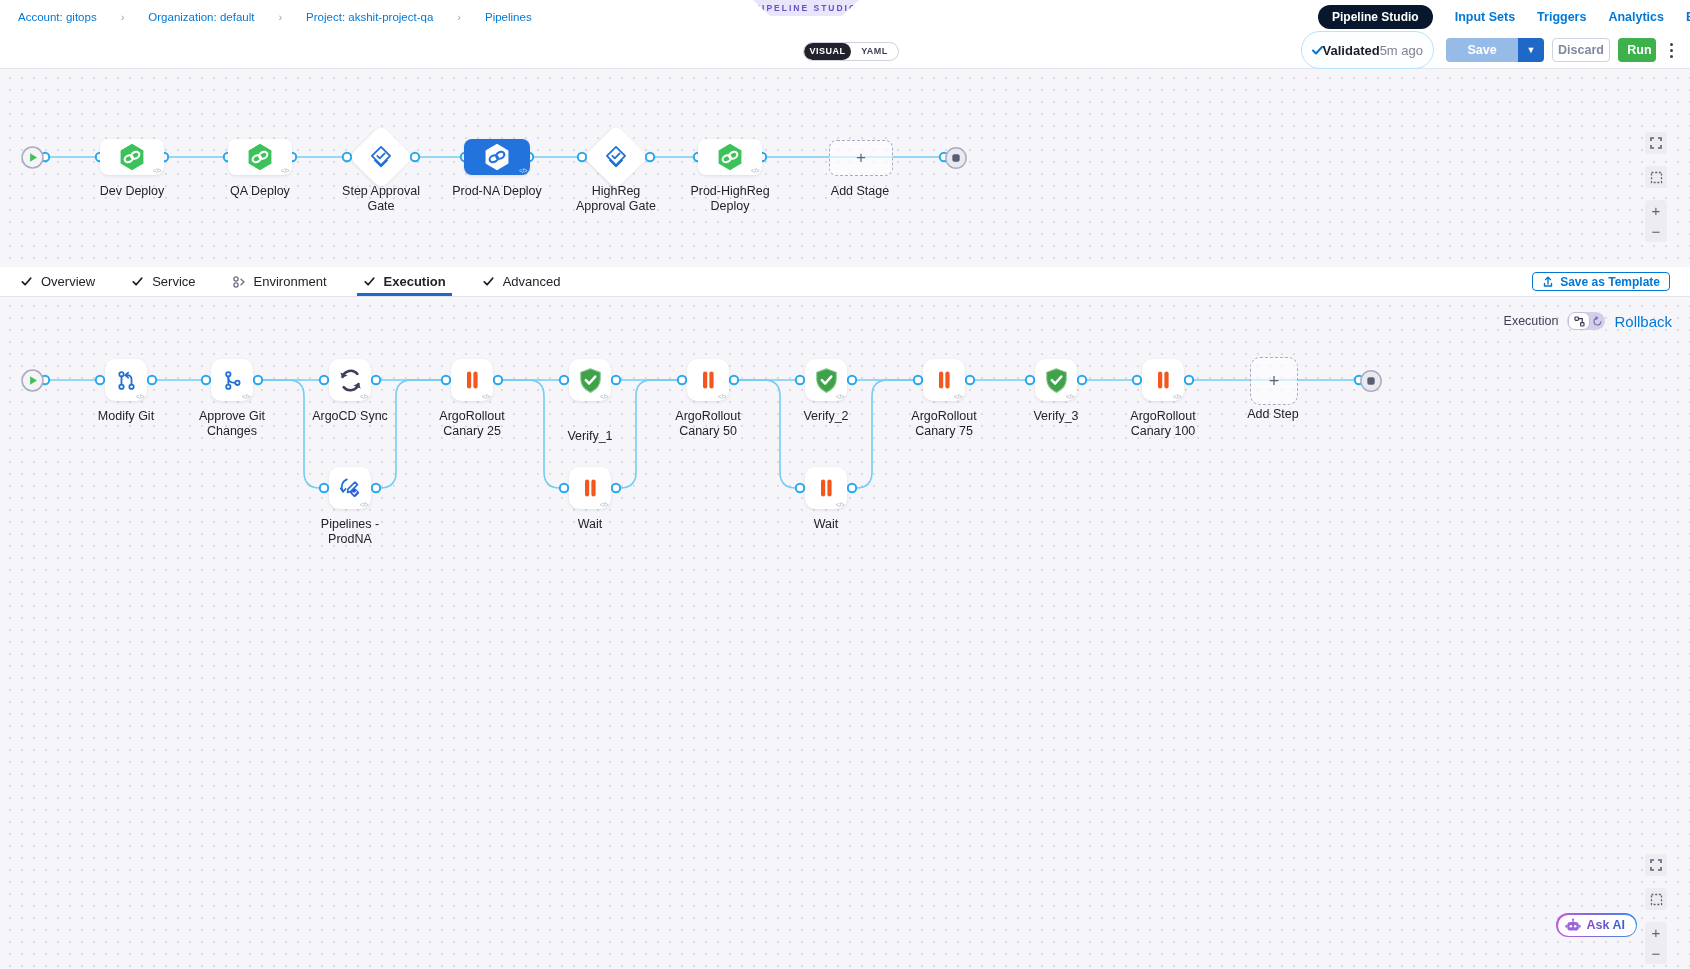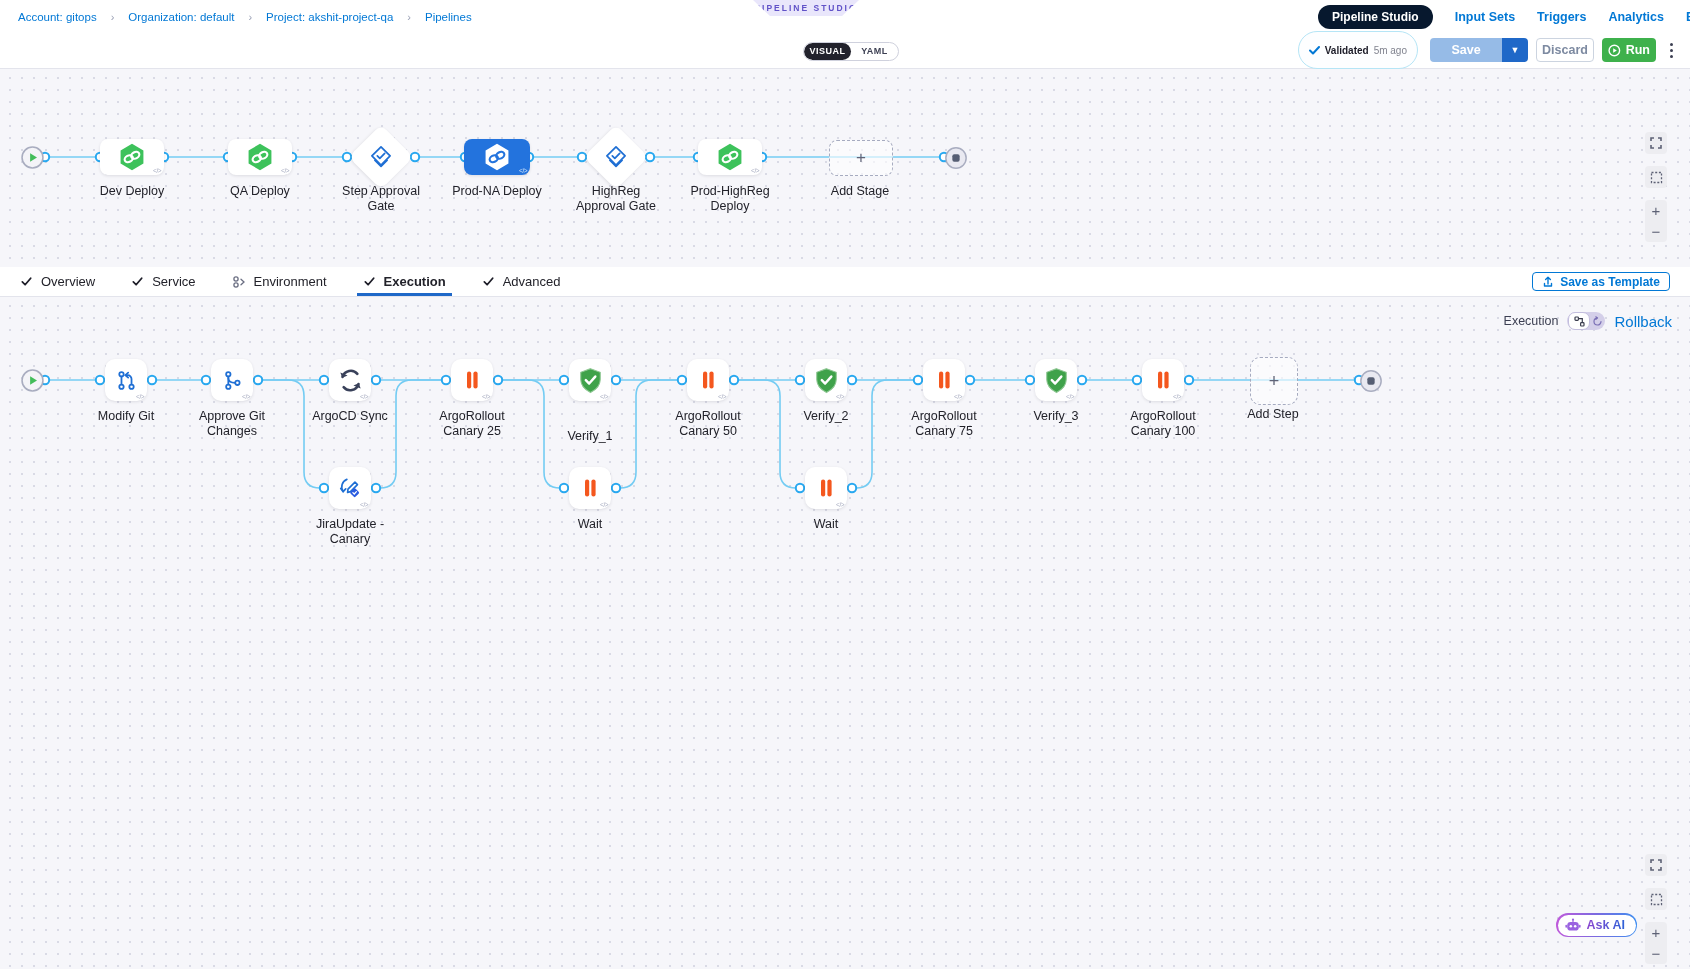--- a/index.html
+++ b/index.html
@@ -4,50 +4,50 @@
 <style>
   html,body{margin:0;padding:0}
   body{width:1690px;height:969px;overflow:hidden;position:relative;background:#fff;
        font-family:"Liberation Sans",sans-serif;color:#1c1c28;-webkit-font-smoothing:antialiased}
   .abs{position:absolute}
   .dotgrid{background-color:#f6f6fa;
     background-image:radial-gradient(circle,#d9dae5 1px,transparent 1.3px);
     background-size:12px 12px;background-position:4px 4px}
   
   #topnav{left:0;top:0;width:1690px;height:33px;background:#fff;border-bottom:1px solid #e7e8ee;z-index:30}
-  #breadcrumb{left:18px;top:0;height:33px;display:flex;align-items:center;gap:14px;font-size:11.5px}
+  #breadcrumb{left:18px;top:0;height:33px;display:flex;align-items:center;gap:24px;font-size:11.5px}
   #breadcrumb a{color:#0278d5;text-decoration:none;cursor:pointer}
   #breadcrumb .sep{color:#9aa0b5;font-size:11px}
   #studio-badge{left:753px;top:0;width:106px;height:16px;background:#e9e6fb;color:#6152c8;
      font-size:8.5px;font-weight:bold;letter-spacing:2px;text-align:center;line-height:16px;
      clip-path:polygon(0 0,100% 0,84% 100%,16% 100%)}
   #topnav-links{left:1318px;top:0;height:33px;display:flex;align-items:center;gap:22px;white-space:nowrap}
   .navlink{color:#0278d5;font-size:12.5px;font-weight:bold;cursor:pointer}
   .navpill{background:#07182e;color:#fff;font-size:12px;font-weight:bold;border-radius:999px;
      padding:5px 14px;cursor:pointer}
   
   #titlebar{left:0;top:33px;width:1690px;height:35px;background:#fff;border-bottom:1px solid #e3e4ec;z-index:30}
   #title-left{left:18px;top:0;height:35px;display:flex;align-items:center;gap:10px}
   #page-title{font-size:16px;font-weight:bold;color:#121216;letter-spacing:.1px}
   #view-toggle{left:803px;top:9px;width:94px;height:17px;border:1px solid #cfd1dd;border-radius:999px;
      display:flex;overflow:hidden;background:#fff;cursor:pointer}
   .vt-seg{flex:1;font-size:9px;font-weight:bold;text-align:center;line-height:17px;color:#3c3f52;letter-spacing:.5px}
   .vt-seg.sel{background:#22222c;color:#fff;border-radius:999px}
   #title-actions{right:12px;top:5px;height:24px;display:flex;align-items:center;gap:8px}
   #validated-chip{height:20px;border:1px solid #b5e5f6;border-radius:999px;background:#fdfeff;
-     display:flex;align-items:center;gap:5px;padding:8px 10px;font-size:10px;margin-right:4px}
+     display:flex;align-items:center;padding:8px 10px;font-size:13px;margin-right:4px}
   #validated-chip b{color:#1c1c28}
   #validated-chip .time{color:#80838f}
   .btn{height:24px;border-radius:4px;font-size:12.5px;font-weight:bold;display:flex;
        align-items:center;justify-content:center;cursor:pointer;border:none}
   #save-btn{width:72px;background:#96bbe7;color:#fff;border-radius:4px 0 0 4px}
   #save-caret{width:26px;height:24px;background:#1f68c8;color:#fff;border-radius:0 4px 4px 0;
       display:flex;align-items:center;justify-content:center;font-size:9px;cursor:pointer}
   #discard-btn{width:58px;background:#fff;border:1px solid #ccd4e0;color:#7d8aa1}
-  #run-btn{width:54px;background:#3eb14c;color:#fff;gap:5px}
+  #run-btn{width:38px;background:#3eb14c;color:#fff;gap:5px}
   #kebab{width:14px;height:24px;display:flex;flex-direction:column;align-items:center;justify-content:center;gap:3px;cursor:pointer}
   #kebab i{width:3px;height:3px;border-radius:50%;background:#3c3f52}
   
   #stage-canvas{left:0;top:68px;width:1690px;height:199px;z-index:1}
   #exec-canvas{left:0;top:296px;width:1690px;height:673px;z-index:1}
   svg.wires{position:absolute;left:0;top:0;pointer-events:none}
   .node-box{position:absolute;background:#fff;border-radius:8px;box-shadow:0 1px 3px rgba(40,41,61,.12);
      display:flex;align-items:center;justify-content:center;cursor:pointer}
   .node-box.sel{background:#2373dd}
   .diamond{position:absolute;background:#fff;border-radius:8px;box-shadow:0 1px 3px rgba(40,41,61,.12);
@@ -529,21 +529,21 @@
      <path d="M9.5 4.2 A7.8 7.8 0 0 0 5.9 15.8"></path>
             <path d="M3.6 12.9 L5.9 16 L8.4 13.3"></path>
      <path d="M10.6 13.6 L17.3 6.9 L19.7 9.3 L13 16 L10.2 16.8 Z" stroke-linejoin="round"></path>
           </g>
      <rect x="13.6" y="13.6" width="6.8" height="6.8" rx="1.4" transform="rotate(45 17 17)" fill="#2a5be0"></rect>
      <path d="M15.3 17 l1.3 1.3 2.1-2.3" fill="none" stroke="#fff" stroke-width="1.2" stroke-linecap="round"></path>
         </svg>
       </span>
       <span class="codebadge">&lt;/&gt;</span>
     </div>
-    <div class="node-label" style="left: 302px; top: 221px; width: 96px;">JiraUpdate - Canary</div>
+    <div class="node-label" style="left: 302px; top: 221px; width: 96px;">Pipelines - ProdNA</div>
     <div class="node-box" style="left: 569px; top: 171px; width: 42px; height: 42px; border-radius: 10px;">
       <span style="display: flex;">
         <svg width="26" height="26" viewBox="0 0 26 26">
           <rect x="8" y="4.5" width="4.2" height="17" rx="2.1" fill="#f4571e"></rect>
           <rect x="14.4" y="4.5" width="4.2" height="17" rx="2.1" fill="#f4571e"></rect>
         </svg>
       </span>
       <span class="codebadge">&lt;/&gt;</span>
     </div>
     <div class="node-label" style="left: 542px; top: 221px; width: 96px;">Wait</div>

